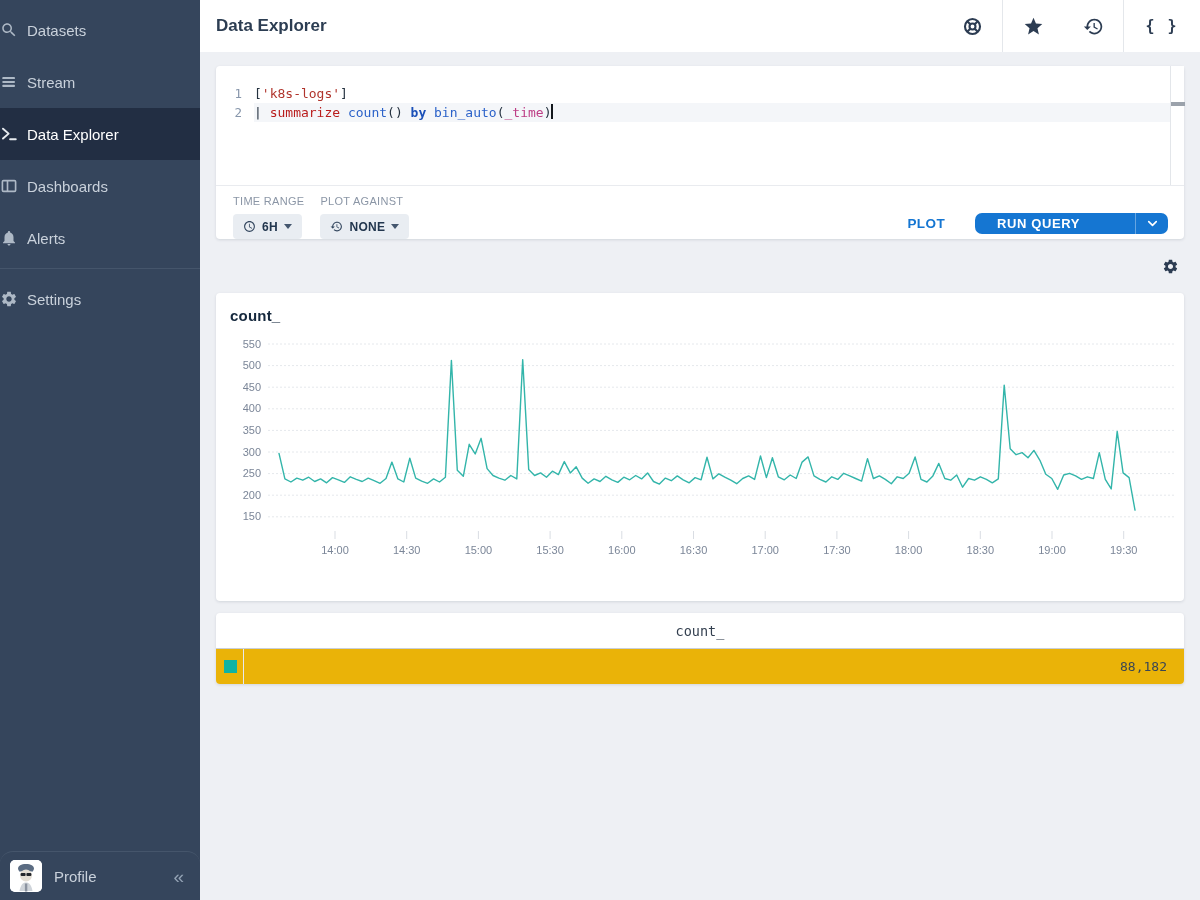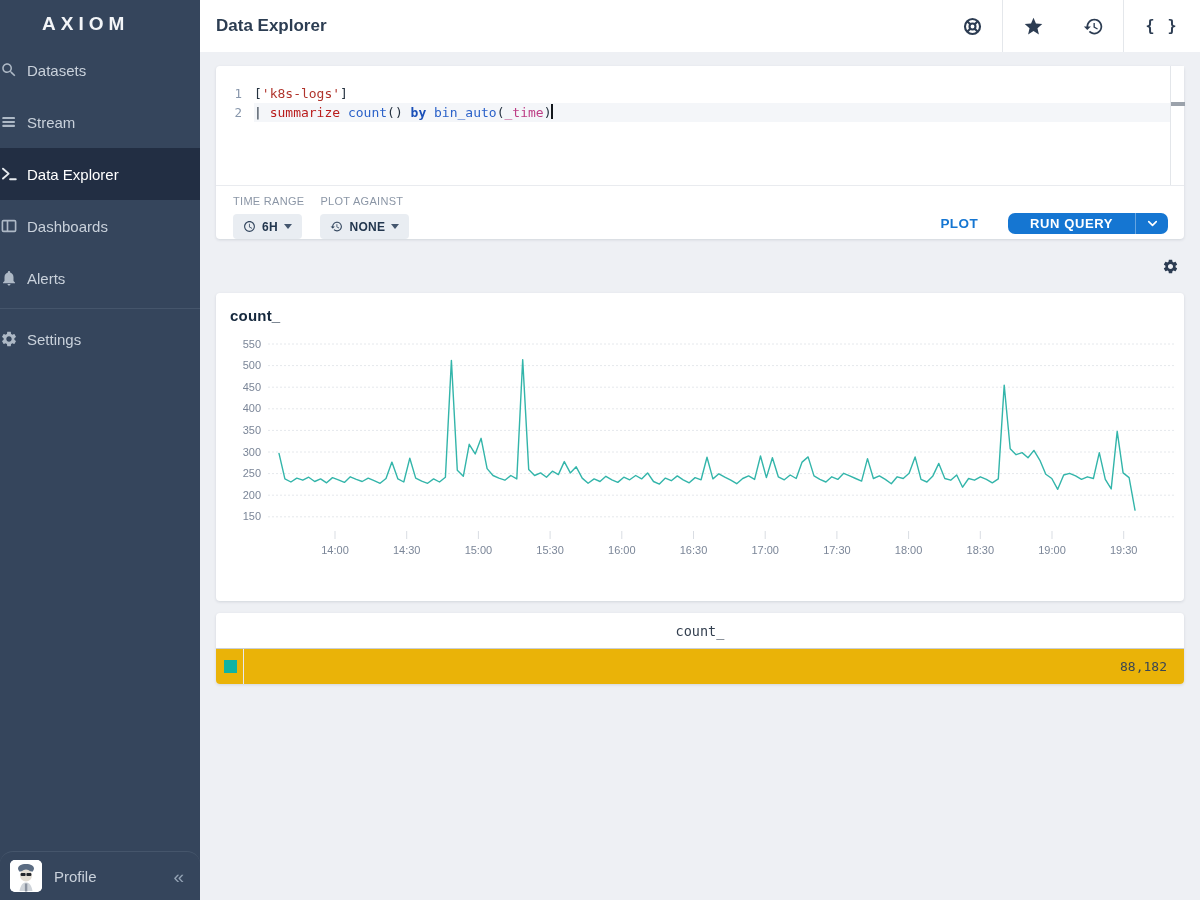--- a/index.html
+++ b/index.html
@@ -50,21 +50,21 @@
   .controls{display:flex;padding:9px 16px 0 17px;}
   .ctl-group{margin-right:16px;}
   .ctl-label{font-size:11px;color:#8b96a6;letter-spacing:.3px;margin-bottom:7px;}
   .pill{display:inline-flex;align-items:center;gap:6px;height:25px;padding:0 10px;background:#e9edf2;
     border:none;border-radius:4px;font-family:"Liberation Sans",sans-serif;font-weight:bold;font-size:12px;
     color:#22364e;letter-spacing:.3px;cursor:pointer;}
   .pill .picon{display:flex;color:#33465e;}
   .caret{width:0;height:0;border-left:4px solid transparent;border-right:4px solid transparent;border-top:5px solid #44566e;}
   .ctl-right{margin-left:auto;display:flex;align-items:center;gap:24px;margin-top:12px;}
   .clear-link{font-size:13.5px;font-weight:bold;letter-spacing:.4px;color:#1576d2;background:none;border:none;cursor:pointer;font-family:"Liberation Sans",sans-serif;}
-  .run-btn{display:flex;height:21px;background:#1576d2;border-radius:7px;color:#fff;overflow:hidden;cursor:pointer;}
+  .run-btn{display:flex;height:21px;background:#1576d2;border-radius:7px;color:#fff;overflow:hidden;cursor:pointer;gap:33px;}
   .run-main{padding:0 22px;display:flex;align-items:center;font-size:13px;font-weight:bold;letter-spacing:.6px;}
   .run-caret{width:33px;border-left:1px solid rgba(255,255,255,.35);display:flex;align-items:center;justify-content:center;}
 
   
   .gear-row{height:54px;display:flex;justify-content:flex-end;align-items:center;padding-right:5px;}
   .gear-row .gbtn{color:#2c3c52;cursor:pointer;display:flex;}
 
   
   .chart-card{height:308px;padding:14px 0 0 14px;position:relative;}
   .chart-title{font-size:15px;font-weight:bold;color:#16293e;letter-spacing:.2px;height:18px;}
@@ -76,21 +76,20 @@
     font-family:"DejaVu Sans Mono",monospace;font-size:13.5px;color:#333f4f;border-bottom:1px solid #c9cfd8;}
   .table-row{height:35px;display:flex;align-items:center;background:#eab308;}
   .swatch-cell{width:28px;align-self:stretch;display:flex;align-items:center;border-right:1px solid #e7eaee;flex:none;}
   .swatch{width:13px;height:13px;margin-left:8px;}
   .row-value{flex:1;text-align:right;padding-right:17px;font-family:"DejaVu Sans Mono",monospace;font-size:13px;color:#3a4654;}
 </style>
 </head>
 <body>
 
 <div class="sidebar">
-  <div class="logo">AXIOM</div>
   <nav class="nav" id="nav">
       <div class="nav-item">
         <span class="nicon">
           <svg viewBox="0 0 24 24" width="18" height="18">
             <path fill="currentColor" d="M15.5 14h-.79l-.28-.27C15.41 12.59 16 11.11 16 9.5 16 5.91 13.09 3 9.5 3S3 5.91 3 9.5 5.91 16 9.5 16c1.61 0 3.09-.59 4.23-1.57l.27.28v.79l5 4.99L20.49 19l-4.99-5zm-6 0C7.01 14 5 11.99 5 9.5S7.01 5 9.5 5 14 7.01 14 9.5 11.99 14 9.5 14z"></path>
           </svg>
         </span>
         <span>Datasets</span>
       </div>
       <div class="nav-item">

